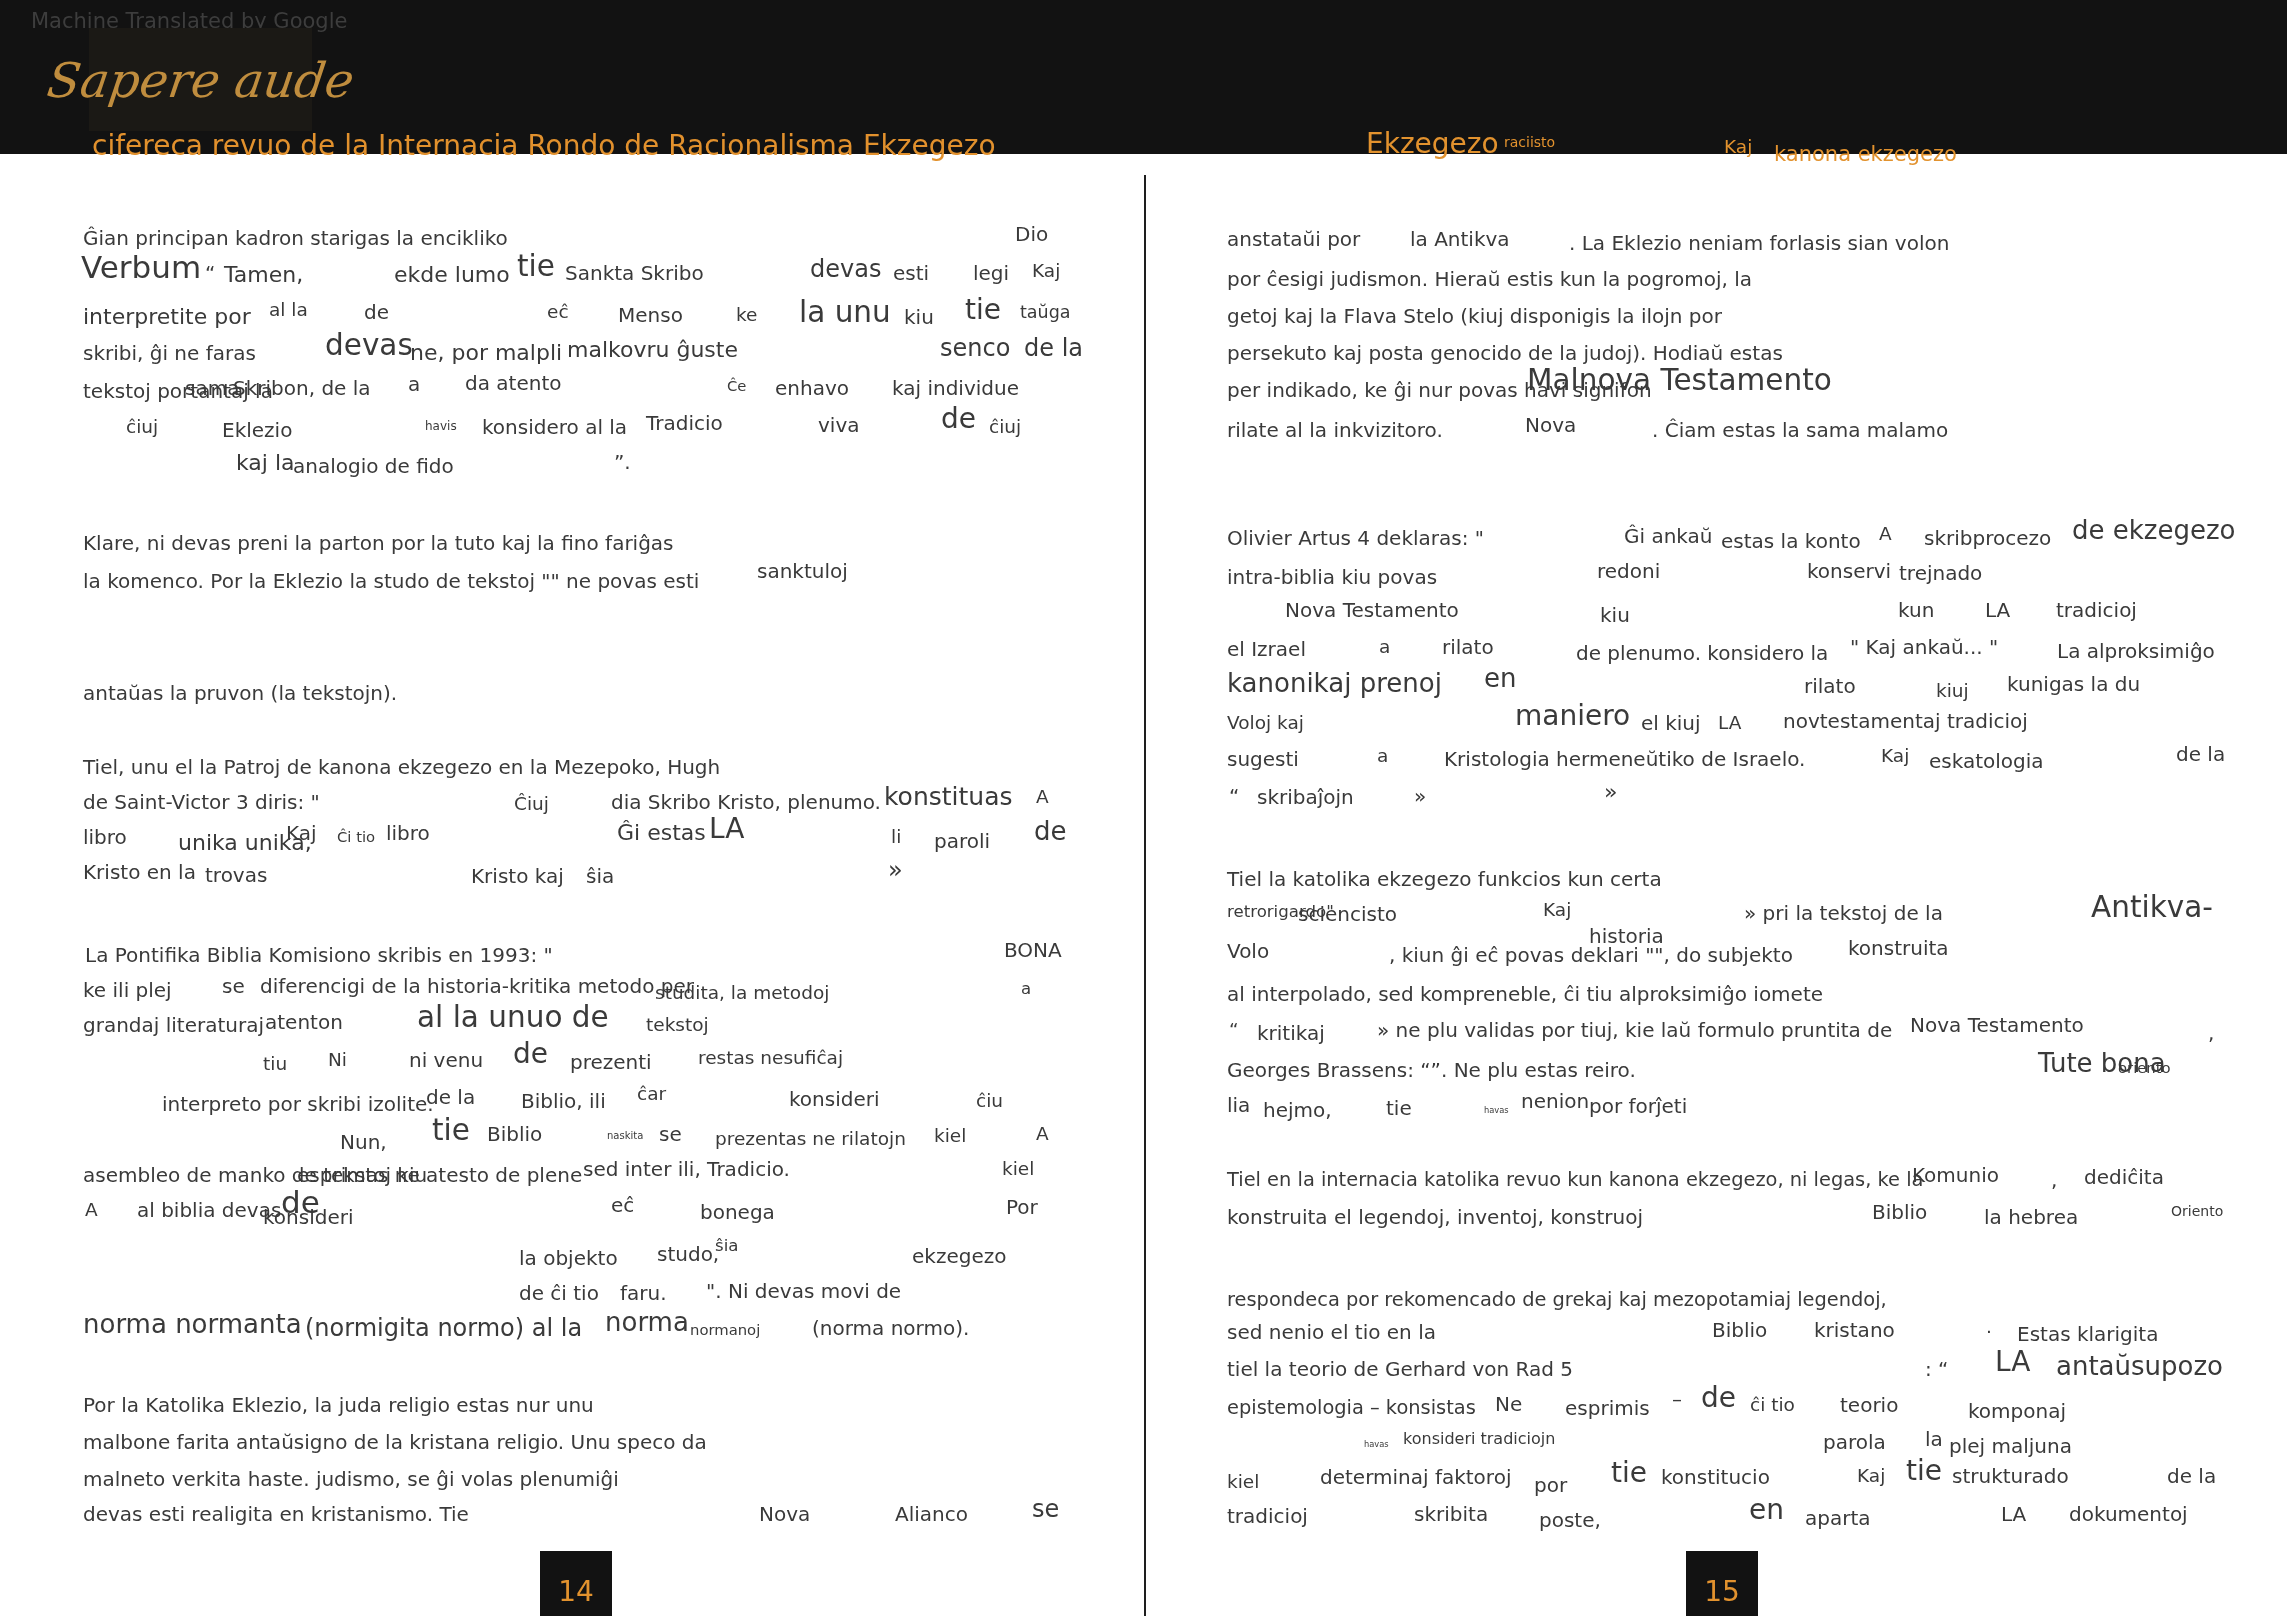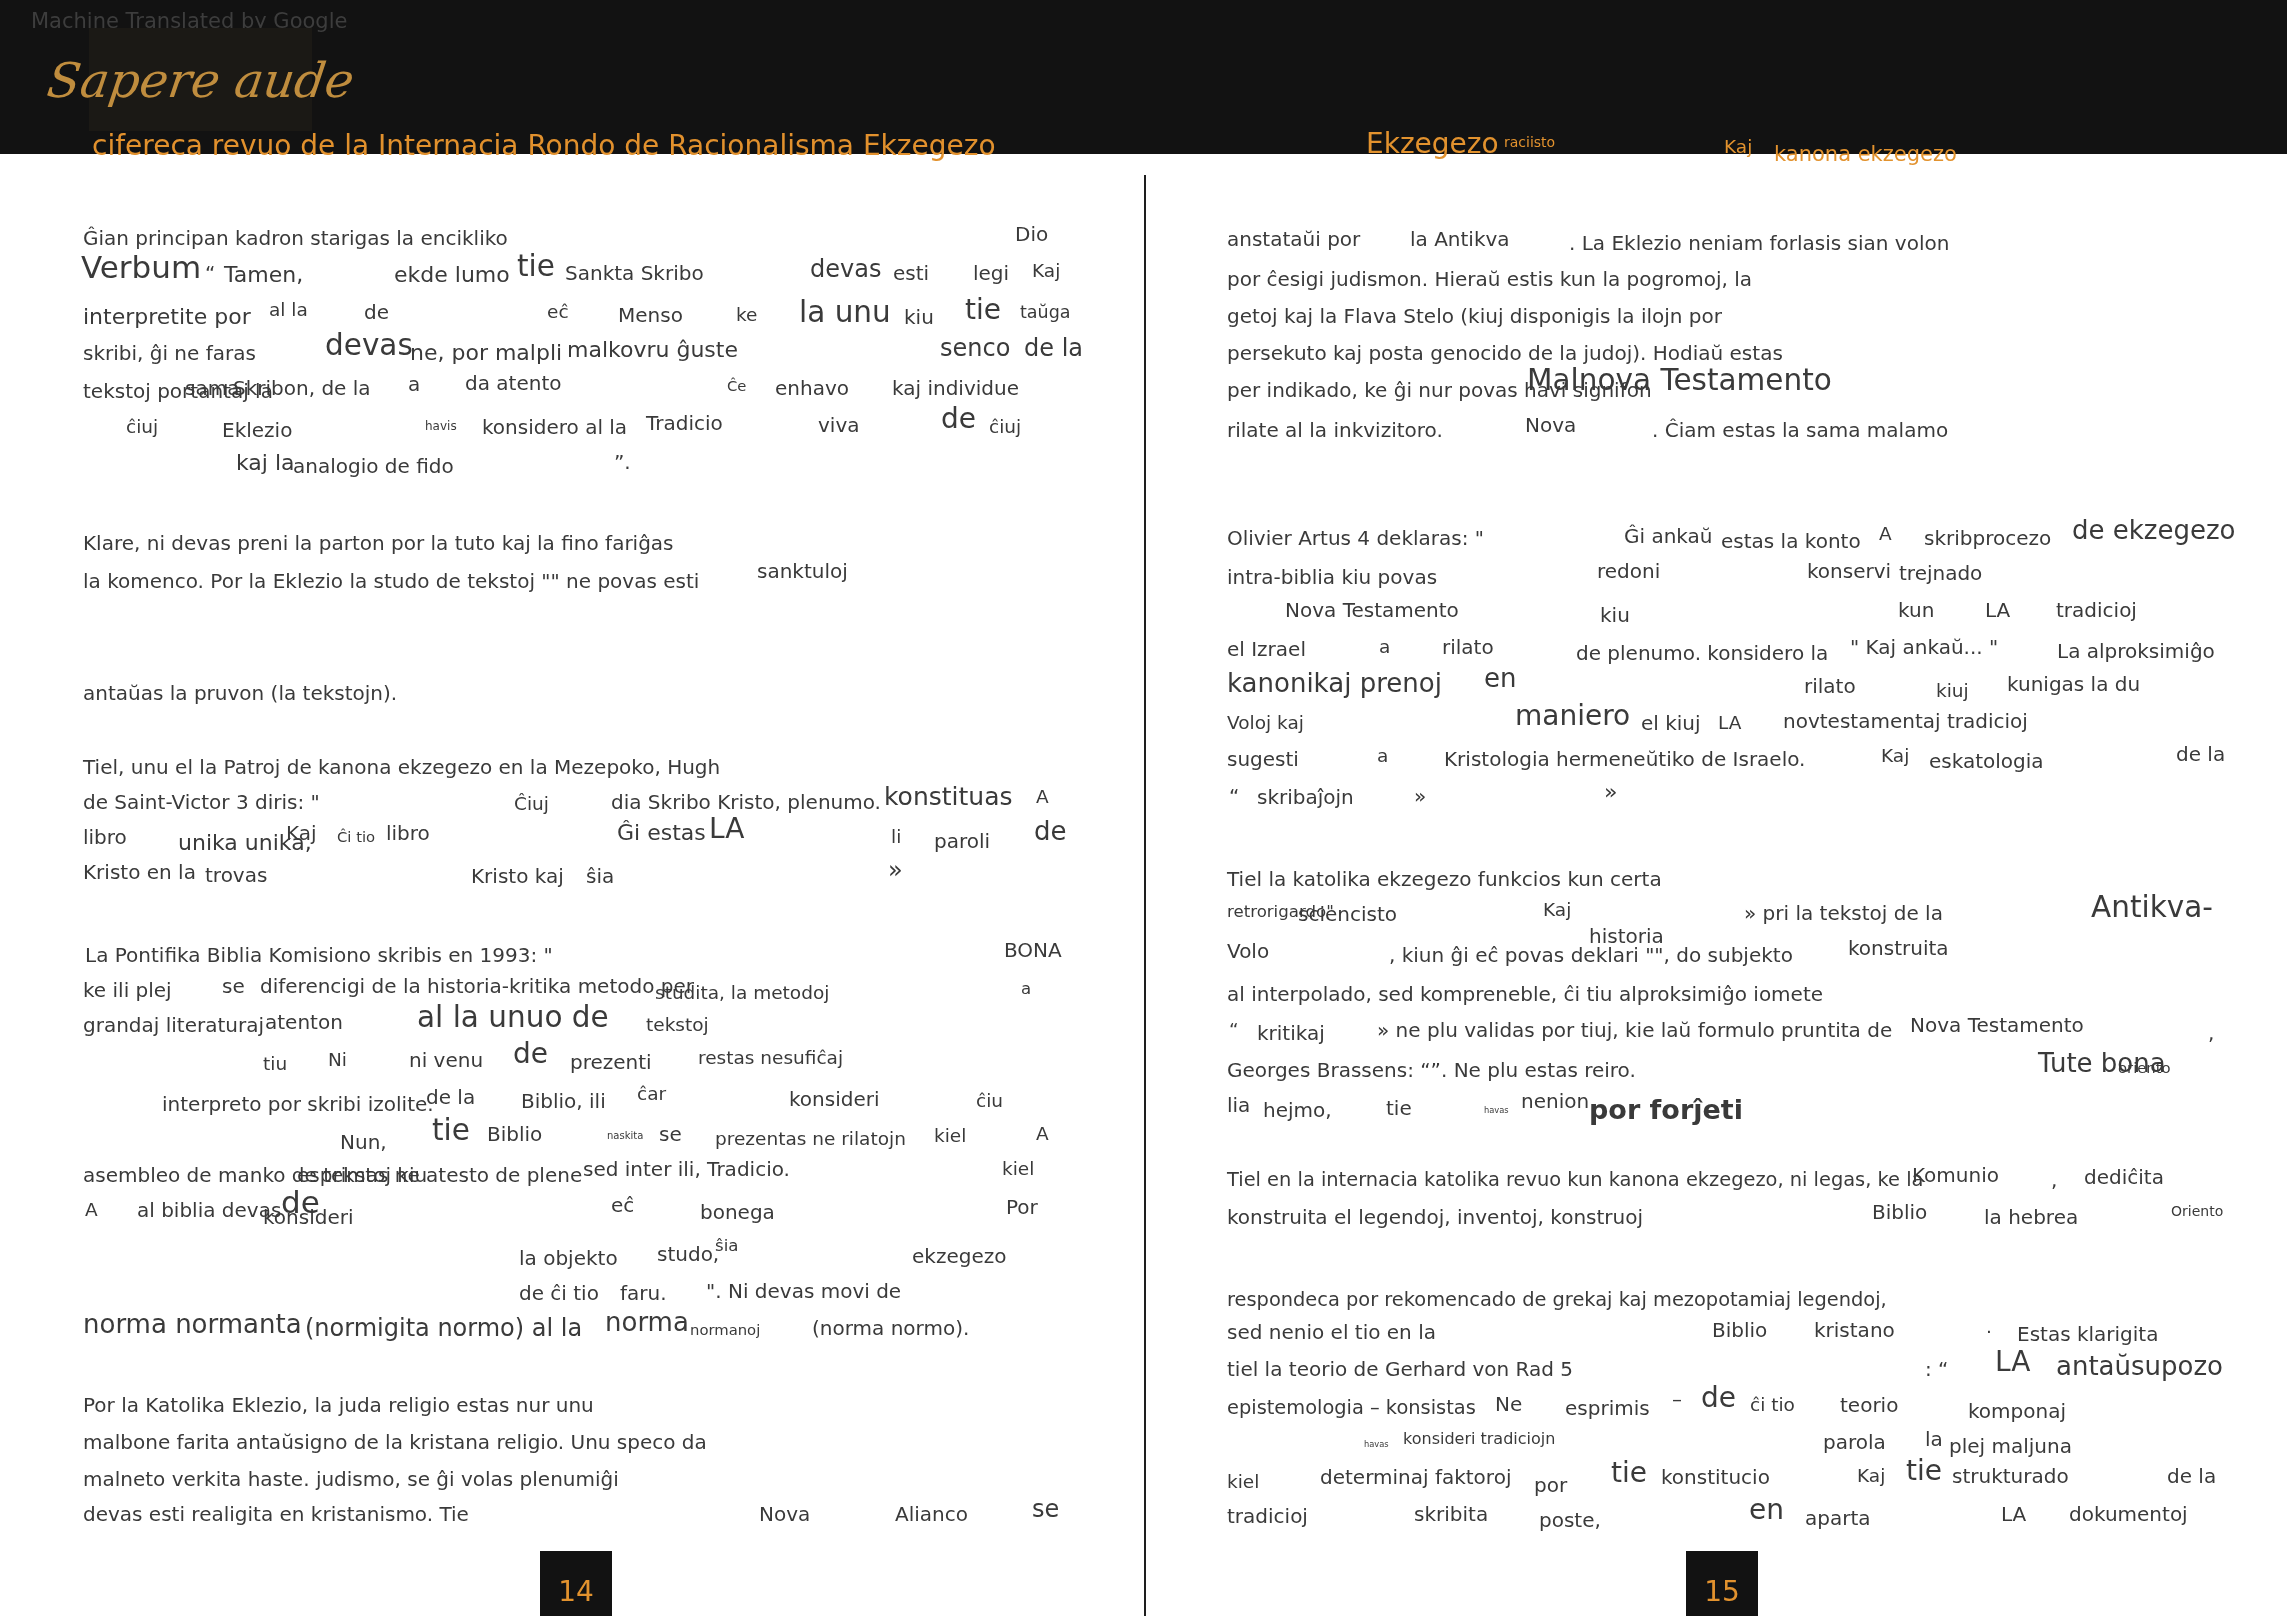--- a/index.html
+++ b/index.html
@@ -251,21 +251,21 @@
       <span class="word" style="left: 1910px; top: 1015px; font-size: 20px;">Nova Testamento</span>
       <span class="word" style="left: 2208px; top: 1023px; font-size: 20px;">,</span>
       <span class="word" style="left: 1227px; top: 1060px; font-size: 20px;">Georges Brassens: “”. Ne plu estas reiro.</span>
       <span class="word" style="left: 2038px; top: 1050px; font-size: 26px;">Tute bona</span>
       <span class="word" style="left: 2118px; top: 1060px; font-size: 14.8px;">oriento</span>
       <span class="word" style="left: 1227px; top: 1095px; font-size: 20px;">lia</span>
       <span class="word" style="left: 1263px; top: 1100px; font-size: 20px;">hejmo,</span>
       <span class="word" style="left: 1386px; top: 1098px; font-size: 20px;">tie</span>
       <span class="word" style="left: 1484px; top: 1106px; font-size: 8.3px;">havas</span>
       <span class="word" style="left: 1521px; top: 1091px; font-size: 20px;">nenion</span>
-      <span class="word" style="left: 1589px; top: 1096px; font-size: 27px; font-weight: bold;">por forĵeti</span>
+      <span class="word" style="left: 1589px; top: 1096px; font-size: 20px;">por forĵeti</span>
       <span class="word" style="left: 1227px; top: 1170px; font-size: 19.4px;">Tiel en la internacia katolika revuo kun kanona ekzegezo, ni legas, ke la</span>
       <span class="word" style="left: 1912px; top: 1165px; font-size: 20px;">Komunio</span>
       <span class="word" style="left: 2051px; top: 1170px; font-size: 20px;">,</span>
       <span class="word" style="left: 2084px; top: 1167px; font-size: 20px;">dediĉita</span>
       <span class="word" style="left: 1227px; top: 1207px; font-size: 20px;">konstruita el legendoj, inventoj, konstruoj</span>
       <span class="word" style="left: 1872px; top: 1202px; font-size: 20px;">Biblio</span>
       <span class="word" style="left: 1984px; top: 1207px; font-size: 20px;">la hebrea</span>
       <span class="word" style="left: 2171px; top: 1204px; font-size: 14px;">Oriento</span>
       <span class="word" style="left: 1227px; top: 1290px; font-size: 19.4px;">respondeca por rekomencado de grekaj kaj mezopotamiaj legendoj,</span>
       <span class="word" style="left: 1227px; top: 1322px; font-size: 20px;">sed nenio el tio en la</span>

